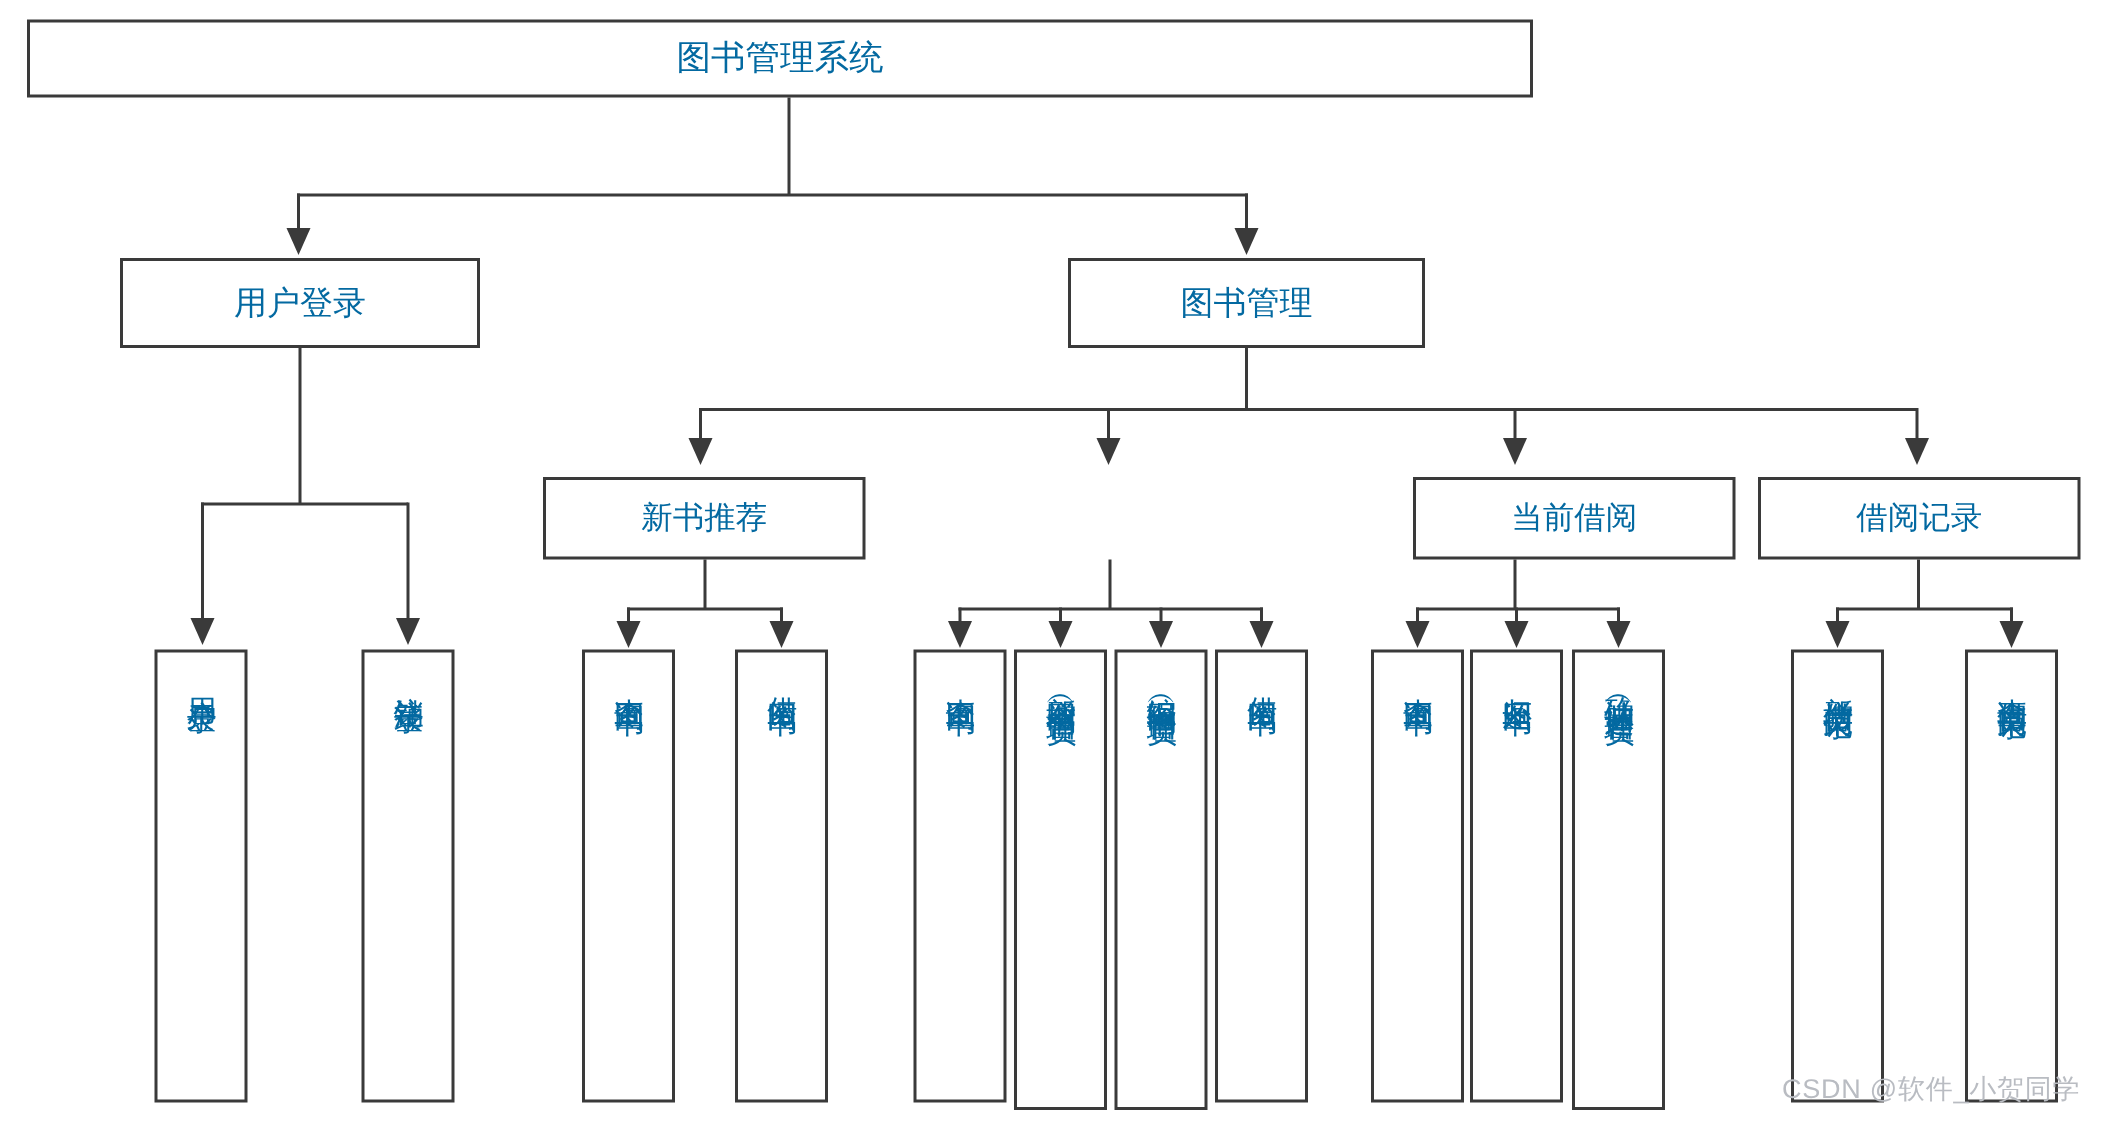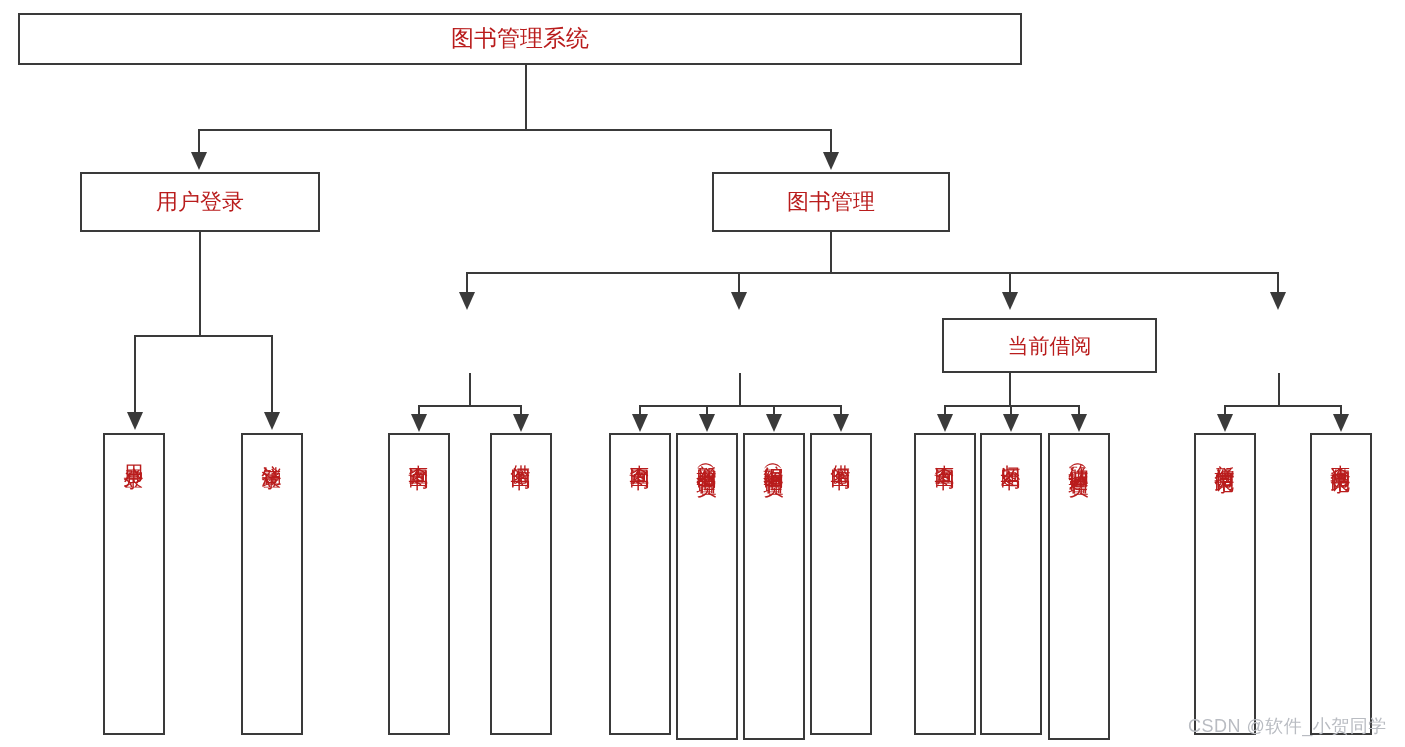--- a/index.html
+++ b/index.html
@@ -18,21 +18,21 @@
     overflow: hidden;
   }
   .node {
     position: absolute;
     box-sizing: border-box;
     background: #ffffff;
     border: 2px solid #3a3a3a;
     display: flex;
     align-items: center;
     justify-content: center;
-    color: #b91c1c;
+    color: #0369a1;
   }
   .node .label {
     display: block;
     text-align: center;
     line-height: 1.12;
     white-space: pre;
   }
   .node.root .label { font-size: 23px; }
   .node.level2 .label { font-size: 22px; }
   .node.level3 .label { font-size: 21px; }
@@ -119,26 +119,32 @@
 
   <div class="edge v" style="left:738px; top:272px; width:2px; height:22px;"></div>
   <div class="arrow" style="left:731px; top:292px;"></div>
 
   <div class="edge v" style="left:1009px; top:272px; width:2px; height:22px;"></div>
   <div class="arrow" style="left:1002px; top:292px;"></div>
 
   <div class="edge v" style="left:1277px; top:272px; width:2px; height:22px;"></div>
   <div class="arrow" style="left:1270px; top:292px;"></div>
 
+  <div class="node level3" style="left:362px; top:318px; width:215px; height:55px;">
+    <span class="label">新书推荐</span>
+  </div>
 
 
   <div class="node level3" style="left:902px; top:318px; width:215px; height:55px;margin-left:40px;">
     <span class="label">当前借阅</span>
   </div>
 
+  <div class="node level3" style="left:1172px; top:318px; width:215px; height:55px;">
+    <span class="label">借阅记录</span>
+  </div>
 
   <div class="edge v" style="left:469px; top:373px; width:2px; height:33px;"></div>
   <div class="edge h" style="left:418px; top:405px; width:104px; height:2px;"></div>
   <div class="edge v" style="left:418px; top:405px; width:2px; height:14px;"></div>
   <div class="arrow" style="left:411px; top:414px;"></div>
   <div class="edge v" style="left:520px; top:405px; width:2px; height:14px;"></div>
   <div class="arrow" style="left:513px; top:414px;"></div>
 
   <div class="edge v" style="left:739px; top:373px; width:2px; height:33px;"></div>
   <div class="edge h" style="left:639px; top:405px; width:203px; height:2px;"></div>

